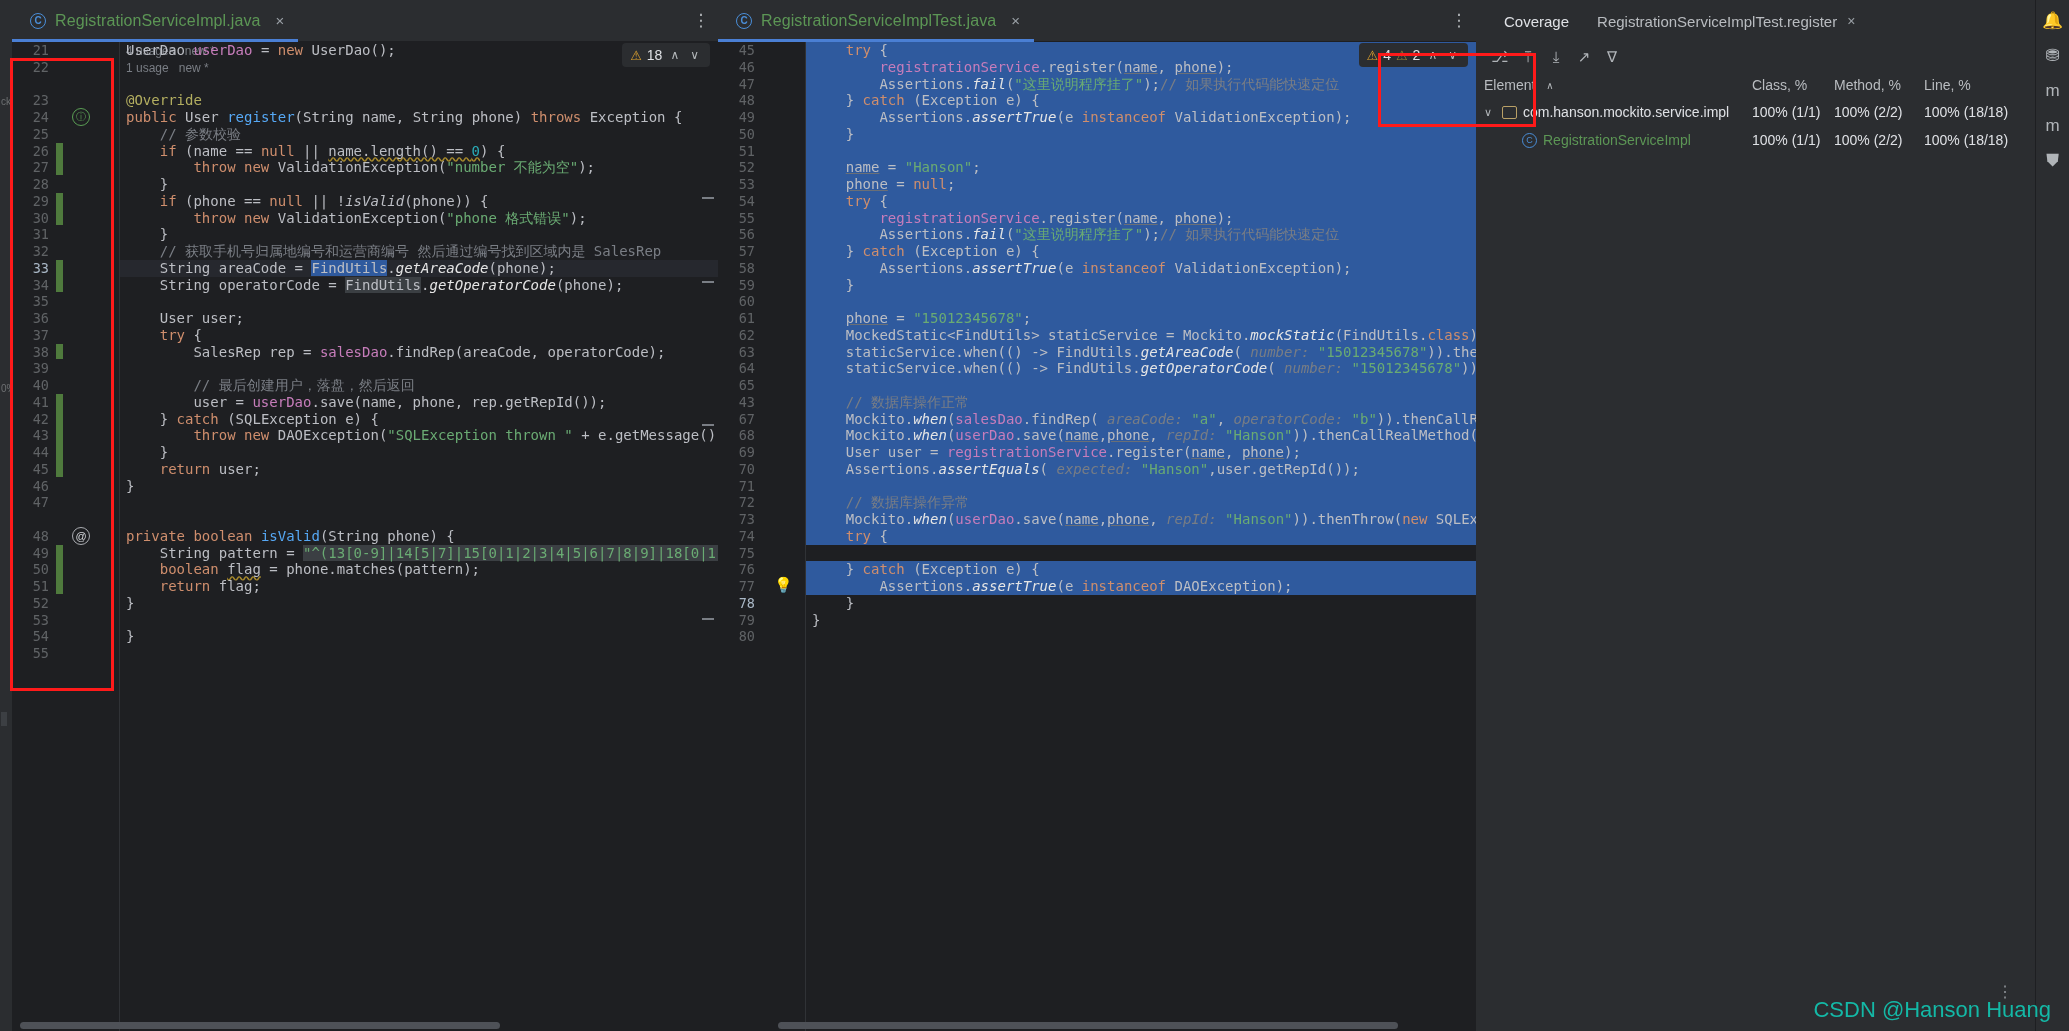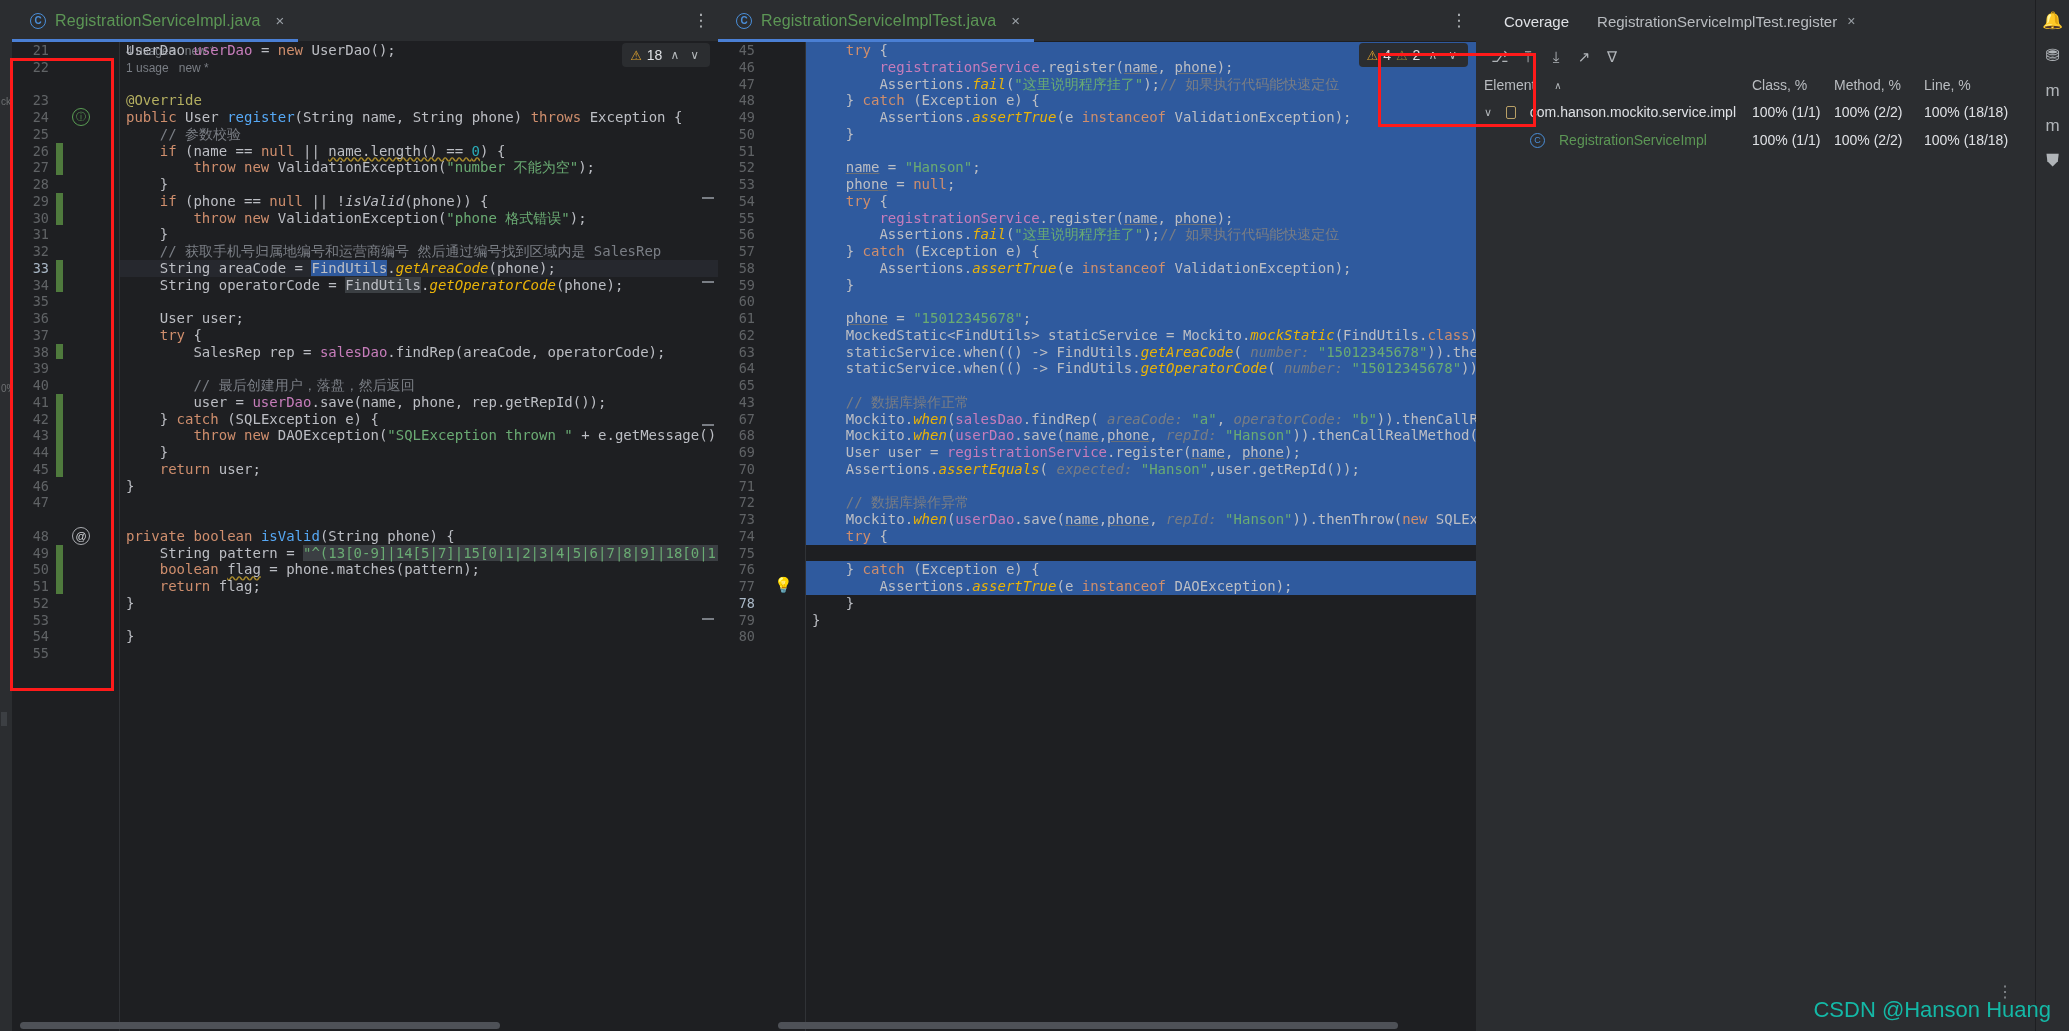--- a/index.html
+++ b/index.html
@@ -79,21 +79,21 @@
   .code { font-family:"DejaVu Sans Mono", monospace; font-size:14px; color:#bcbec4; padding-left:6px; }
 
   
   .kw   { color:#cf8e6d; }
   .str  { color:#6aab73; }
   .cmt  { color:#7a7e85; }
   .num  { color:#2aacb8; }
   .fld  { color:#c77dbb; }
   .mth  { color:#56a8f5; }
   .mthi { color:#bcbec4; font-style:italic; }
-  .stat { color:#eab308; font-style:italic; }
+  .stat { color:#e5e5e5; font-style:italic; }
   .anno { color:#b3ae60; }
   .typ  { color:#bcbec4; }
   .hintp{ color:#787d85; font-style:italic; }
   .ul   { text-decoration:underline; text-decoration-color:#6a6f76; }
   .sel-blue { background:#2f5a9e; }
   .sel-gray { background:#3b3f43; }
   .wavy { text-decoration: underline wavy #a98b2a; text-decoration-skip-ink:none; }
 
   .usage-hint { color:#7a7e85; font-size:12px; font-family:"Liberation Sans",sans-serif; }
 
@@ -131,21 +131,21 @@
   .cov-tab .x { color:#9aa0a6; margin-left:10px; font-size:14px; }
 
   .cov-toolbar { height:30px; display:flex; align-items:center; gap:4px; padding-left:12px; flex:0 0 30px; }
   .tb-btn { width:24px; height:24px; display:flex; align-items:center; justify-content:center; }
 
   .cov-table { width:100%; }
   .cov-head { display:flex; height:26px; align-items:center; font-size:14px; color:#b9bcc0; }
   .cov-head .cell { padding:0 8px; }
   .cov-row { display:flex; height:28px; align-items:center; font-size:14px; color:#dfe1e5; }
   .cov-row .cell { padding:0 8px; white-space:nowrap; overflow:hidden; }
-  .c-el    { flex:0 0 268px; display:flex; align-items:center; gap:14px; }
+  .c-el    { flex:0 0 268px; display:flex; align-items:center; gap:6px; }
   .c-class { flex:0 0 82px; }
   .c-mth   { flex:0 0 90px; }
   .c-line  { flex:0 0 96px; }
 
   .chev-t { color:#b4b8bb; font-size:11px; width:12px; display:inline-block; }
   .pkg-ico { width:15px; height:13px; border:1.4px solid #b9a066; border-radius:2px; position:relative; }
   .cls-ico2 {
     width:15px; height:15px; border-radius:50%; border:1.5px solid #4a8ed8;
     color:#4a8ed8; font-size:9px; display:flex; align-items:center; justify-content:center;
   }

